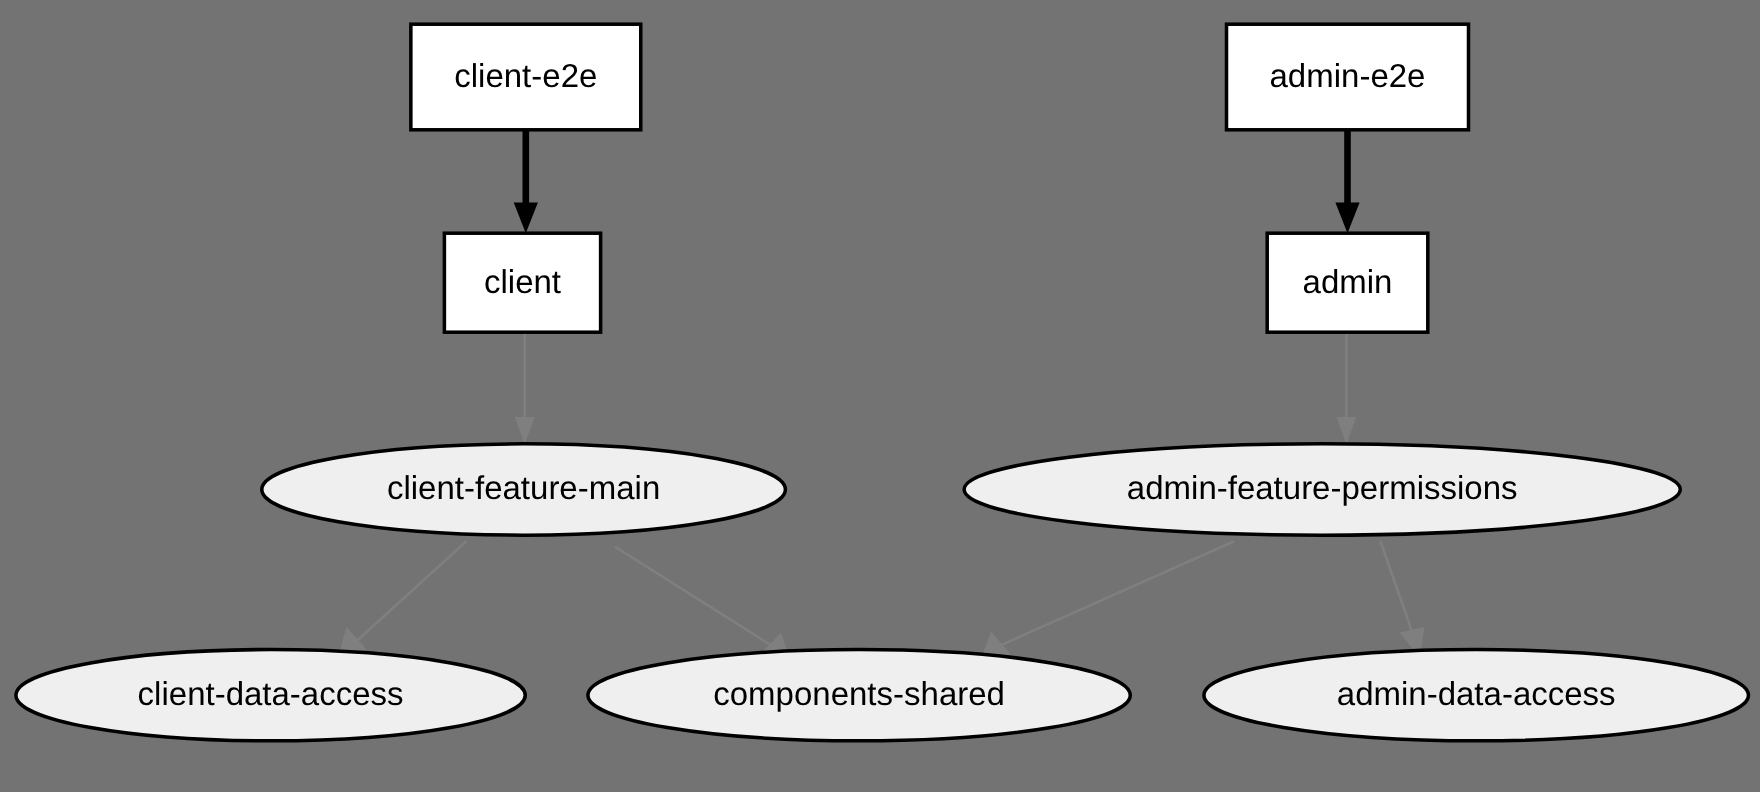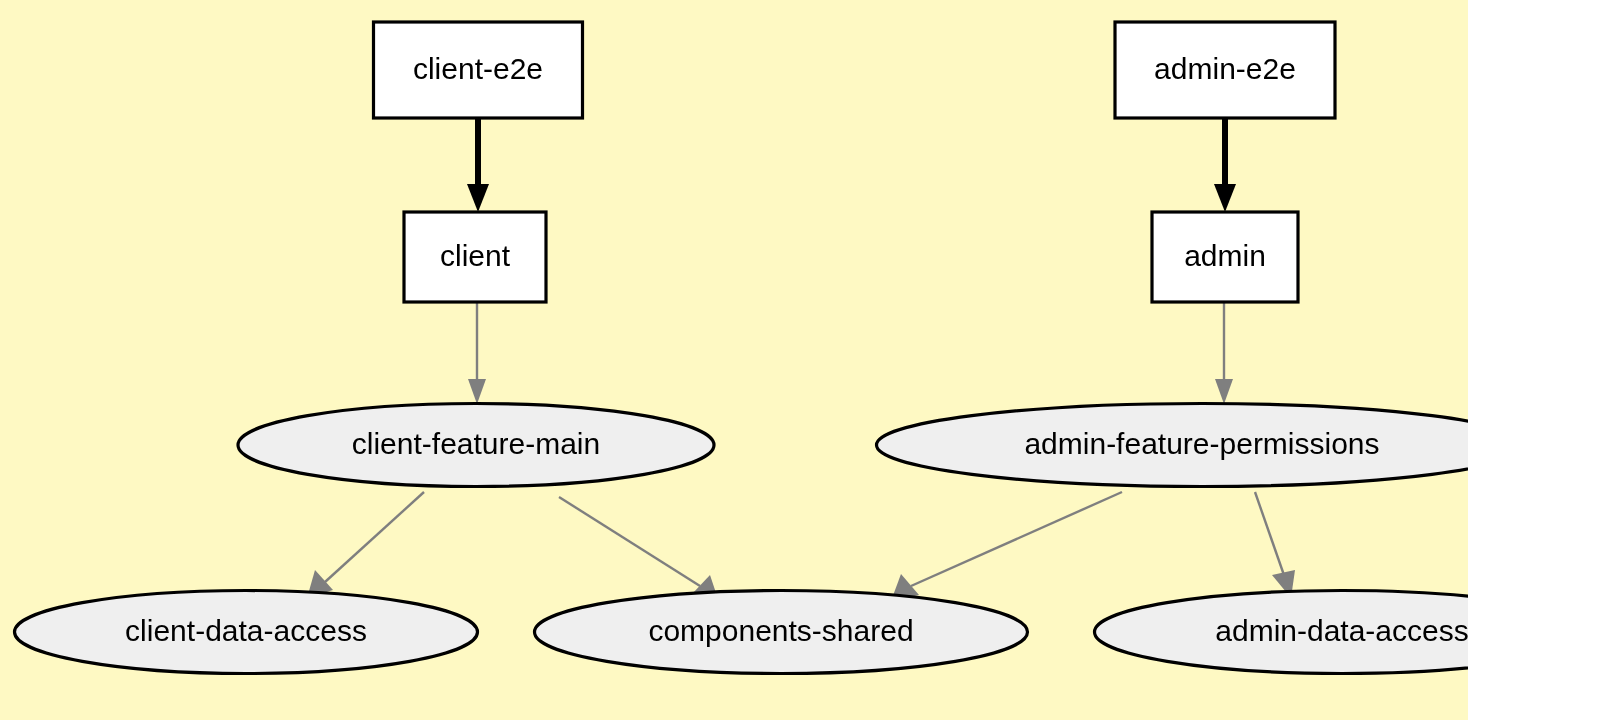--- a/index.html
+++ b/index.html
@@ -6,23 +6,23 @@
   html, body {
     margin: 0;
     padding: 0;
     background: #ffffff;
   }
   body {
     font-family: "Liberation Sans", sans-serif;
   }
   #canvas {
     position: relative;
-    width: 1468px;
+    width: 1600px;
     height: 720px;
-    background: #fef9c3;
+    background: #737373;
     overflow: hidden;
   }
   #graph-svg {
     position: absolute;
     left: 0;
     top: 0;
     width: 1600px;
     height: 720px;
   }
   .node-box {

